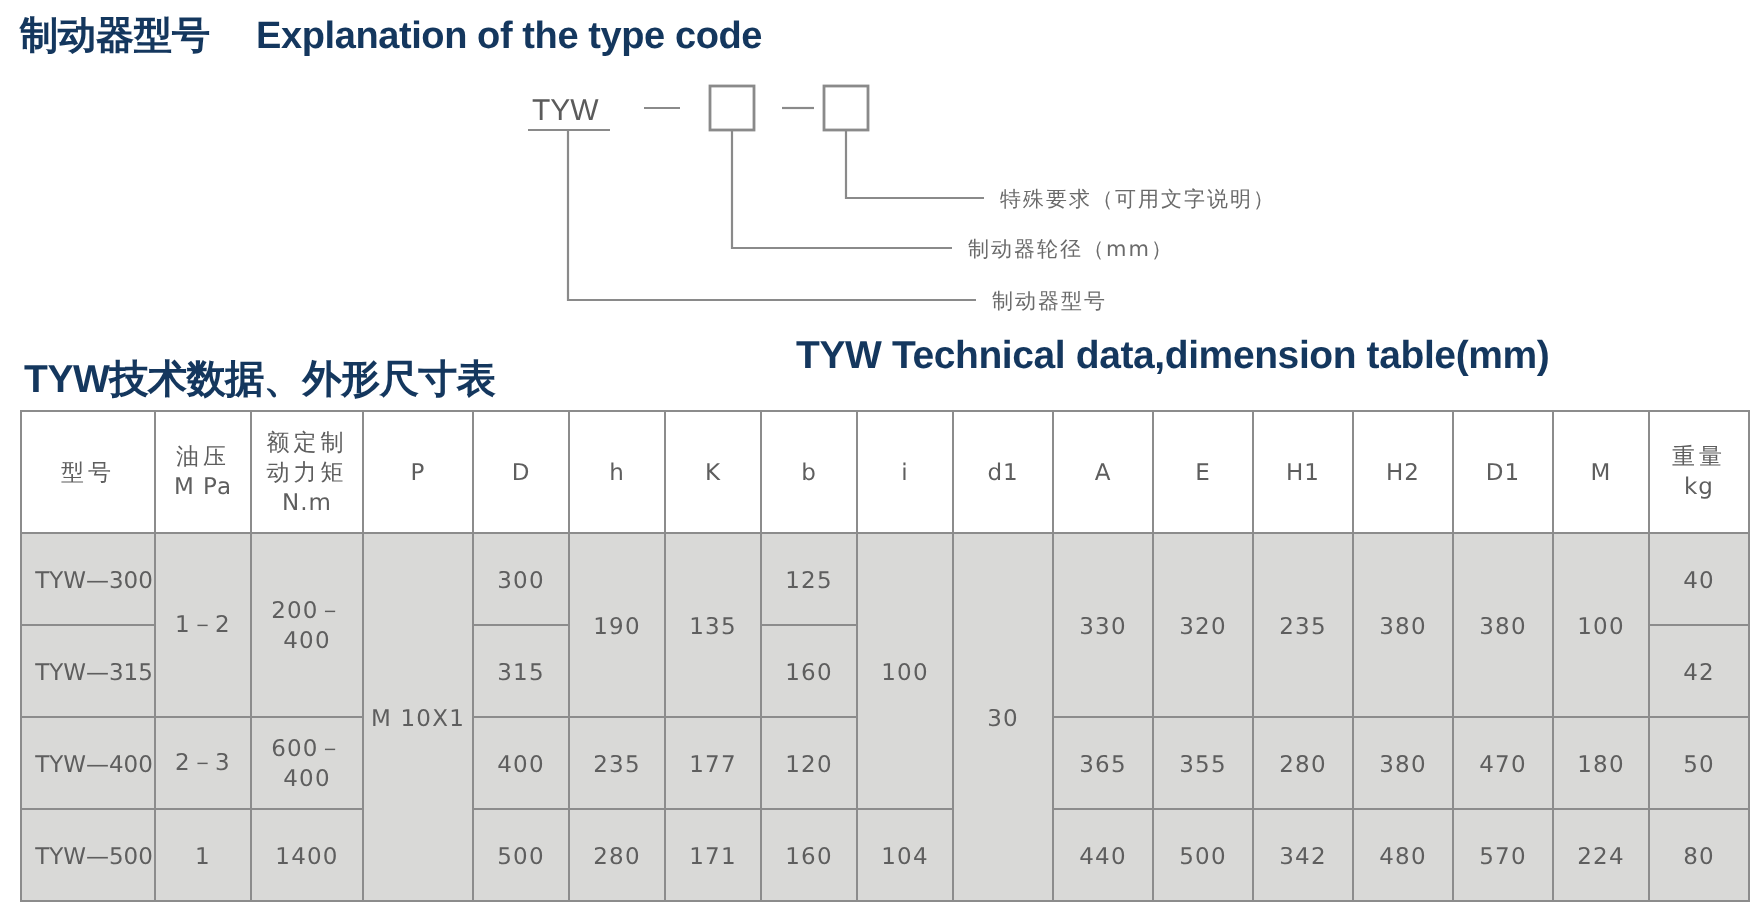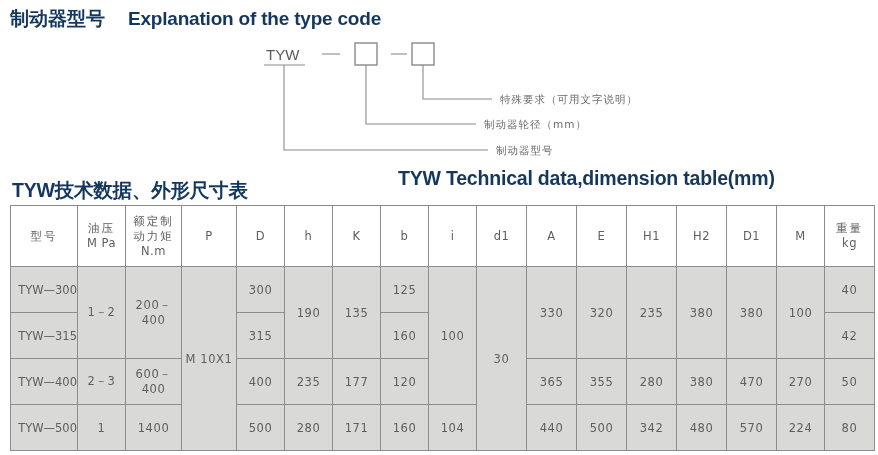--- a/index.html
+++ b/index.html
@@ -105,21 +105,21 @@
     height: 60px;
     line-height: 15px;
     letter-spacing: 0.5px;
   }
   #spec-table tbody td {
     background: #d9d9d7;
     height: 45px;
     letter-spacing: 0.6px;
   }
   #spec-table tbody td.model {
-    text-align: right;
+    text-align: center;
     padding-left: 6px;
     letter-spacing: 0px;
   }
   .hdr-cn { letter-spacing: 2px; }
 </style>
 </head>
 <body>
 
 <div id="title-explanation" class="heading">
   <span class="cn">制动器型号</span><span class="en">Explanation of the type code</span>
@@ -238,21 +238,21 @@
       <td>600－400</td>
       <td>400</td>
       <td>235</td>
       <td>177</td>
       <td>120</td>
       <td>365</td>
       <td>355</td>
       <td>280</td>
       <td>380</td>
       <td>470</td>
-      <td>270</td>
+      <td>180</td>
       <td>50</td>
     </tr>
 
     <tr>
       <td class="model">TYW—500</td>
       <td>1</td>
       <td>1400</td>
       <td>500</td>
       <td>280</td>
       <td>171</td>

